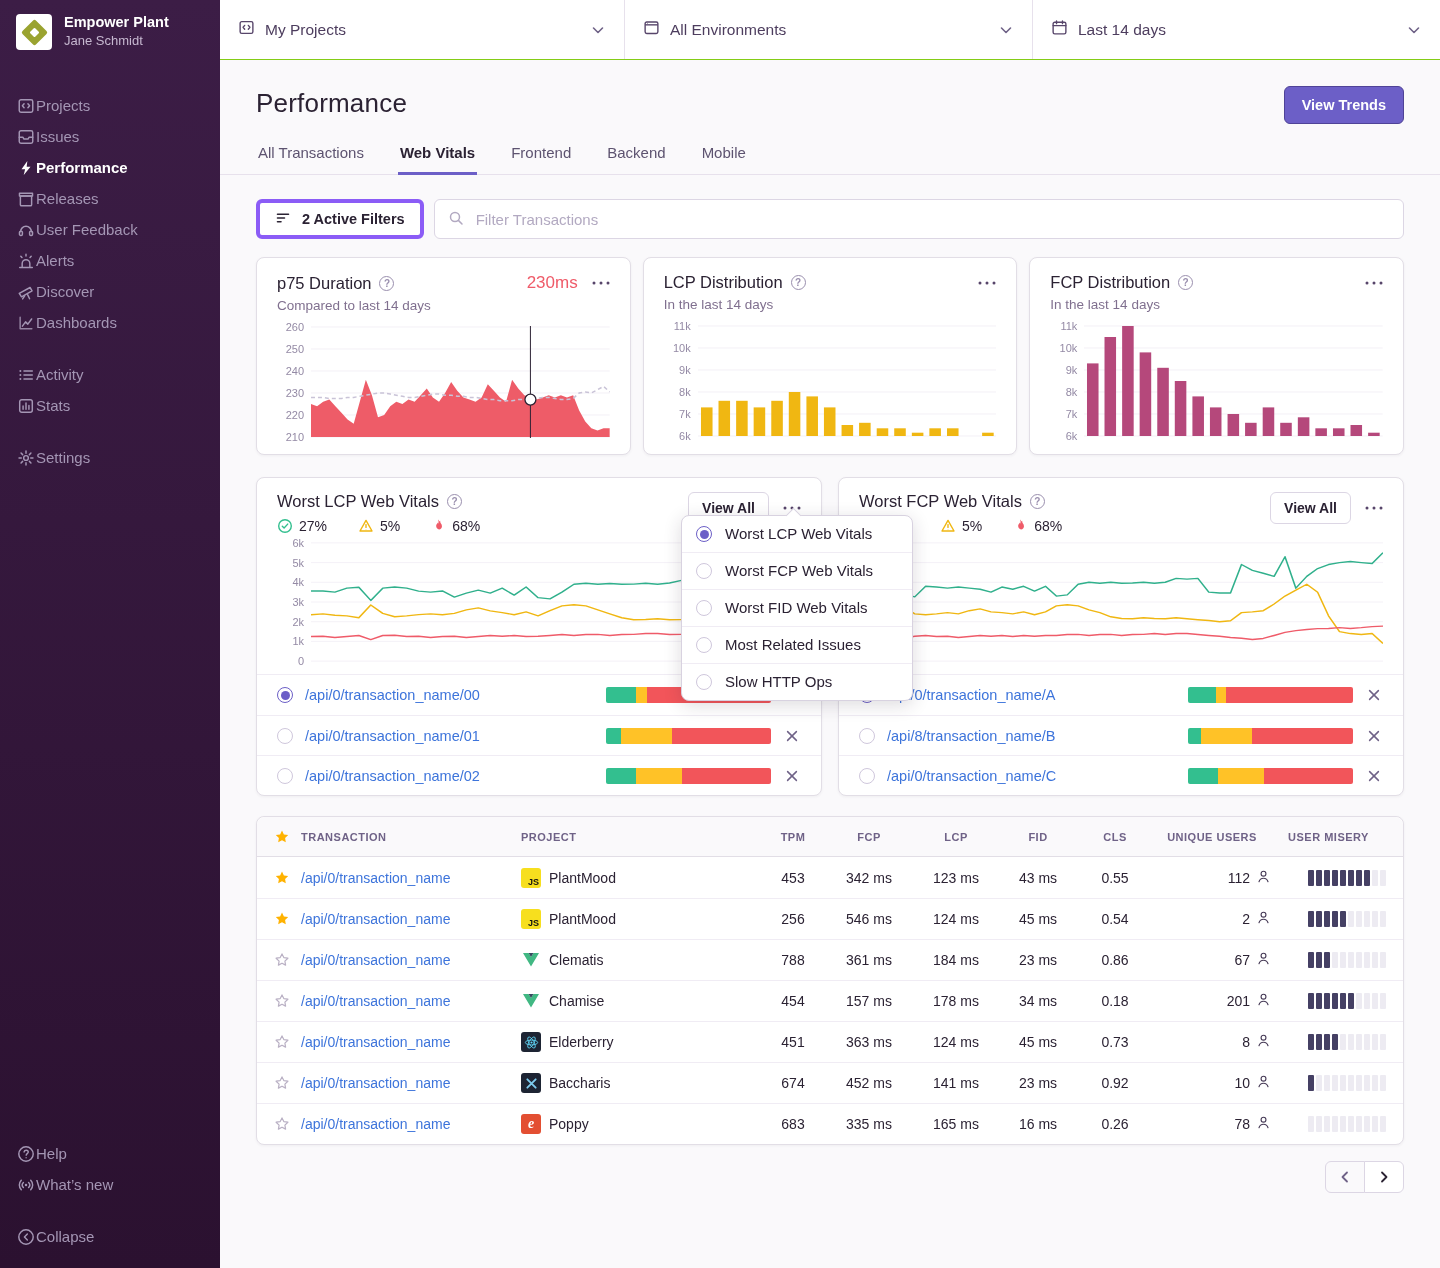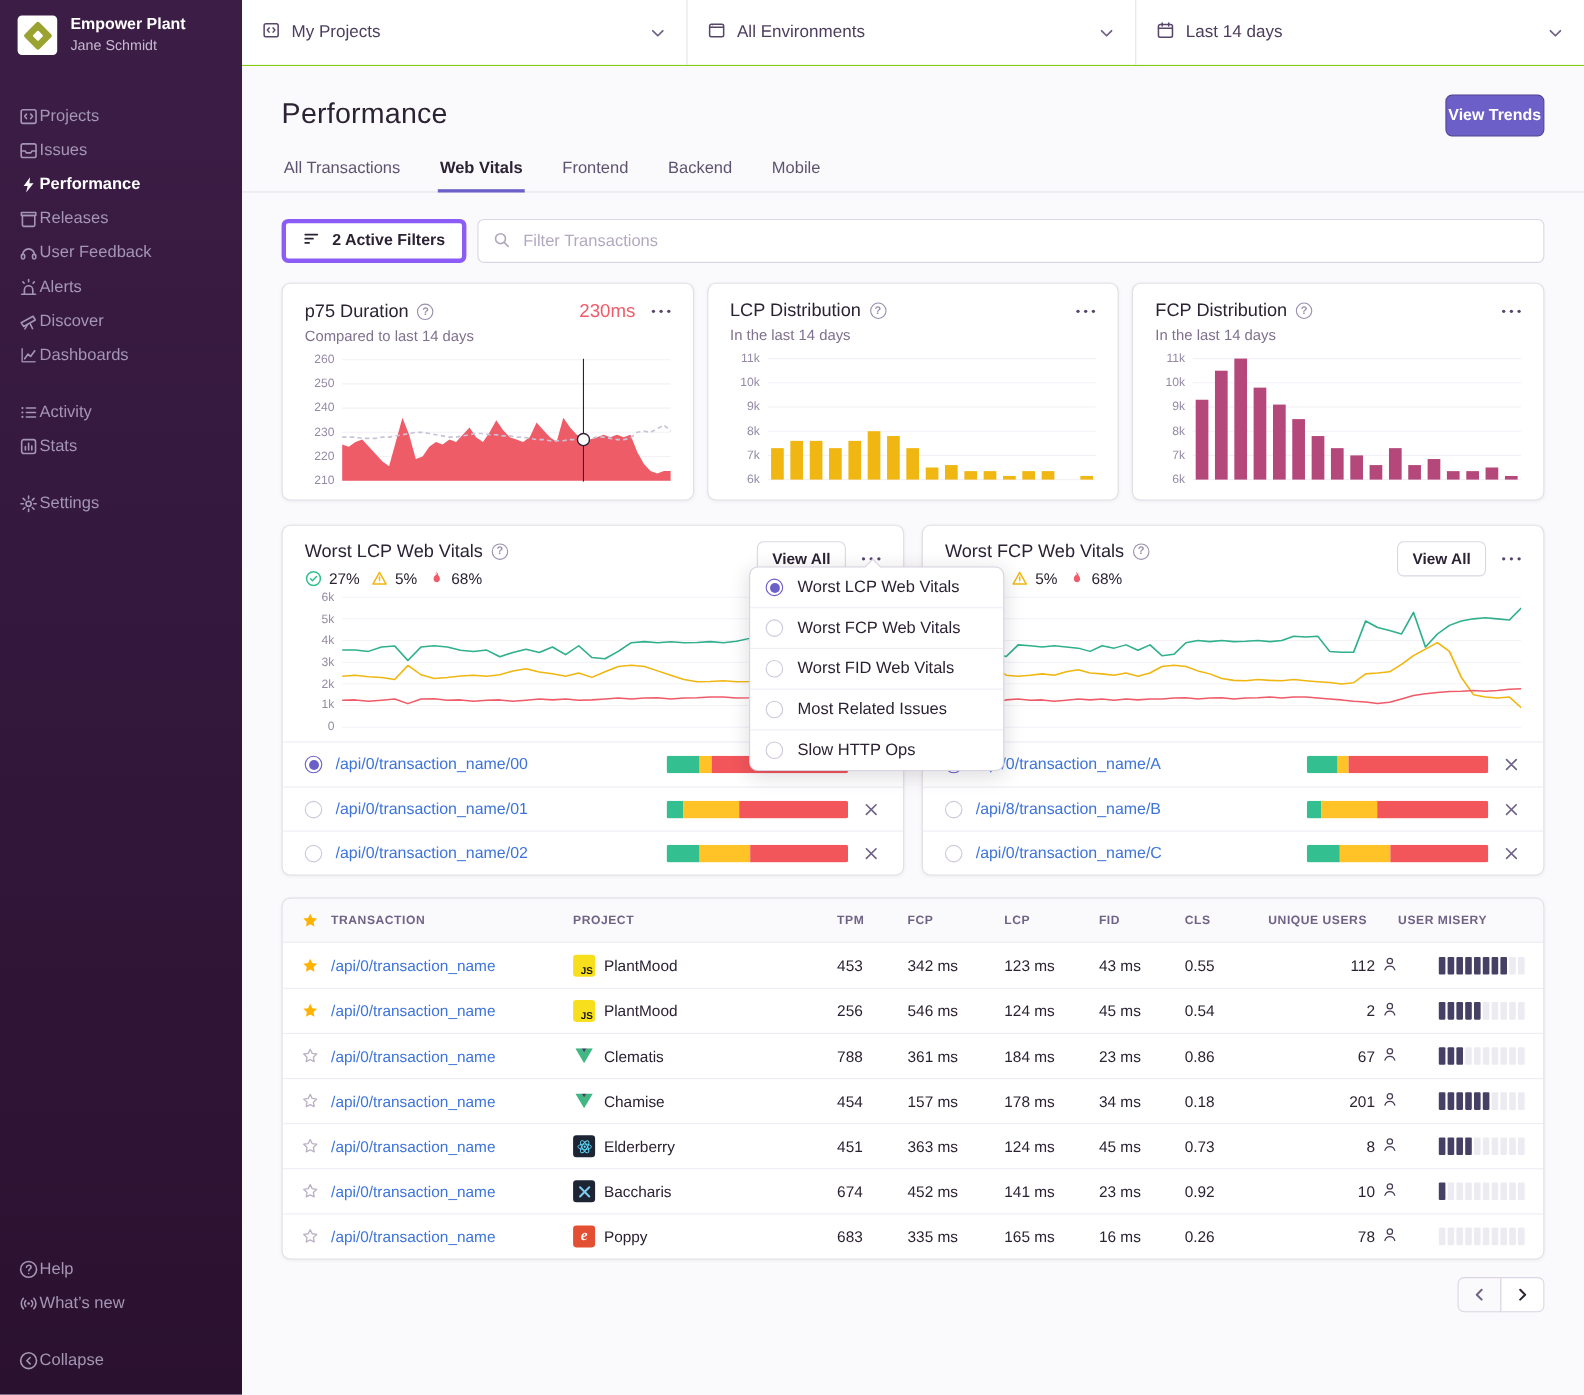--- a/index.html
+++ b/index.html
@@ -26,21 +26,21 @@
   .main{flex:1;display:flex;flex-direction:column;min-width:0}
   .topbar{height:60px;background:#fff;border-bottom:1px solid #84cc16;display:flex;flex-shrink:0}
   .selector{display:flex;align-items:center;gap:10px;padding:0 18px;border-right:1px solid #e7e1ec;color:#4d3d5e;font-size:15.5px;cursor:pointer}
   .selector:last-child{border-right:none}
   .sel-projects{width:405px}.sel-env{width:408px}.sel-date{flex:1}
   .chev{margin-left:auto;display:inline-flex}
 
   
   .page-head{display:flex;align-items:flex-start;justify-content:space-between;padding:26px 36px 0}
   h1{font-size:26px;font-weight:500;margin:2px 0 0;color:#2b2233;letter-spacing:.2px}
-  .btn-primary{background:#6c5fc7;color:#fff;border:1px solid #4f4397;border-radius:6px;font-weight:700;font-size:14.5px;padding:10px 2px;cursor:pointer;font-family:inherit}
+  .btn-primary{background:#6c5fc7;color:#fff;border:1px solid #4f4397;border-radius:6px;font-weight:700;font-size:14.5px;padding:10px 17px;cursor:pointer;font-family:inherit}
   .tabs{display:flex;gap:32px;padding:0 36px;margin-top:20px;border-bottom:1px solid #e7e1ec}
   .tab{padding:0 2px 11px;font-size:15px;color:#5d5370;border-bottom:3px solid transparent;margin-bottom:-1px;cursor:pointer}
   .tab.active{color:#2b2233;font-weight:600;border-color:#6c5fc7}
 
   
   .content{padding:24px 36px 0;position:relative}
   .filter-row{display:flex;gap:10px;margin-bottom:18px}
   .btn-filter{display:flex;align-items:center;gap:11px;background:#fff;border:4px solid #8b5cf6;border-radius:6px;padding:0 15px;height:40px;font-weight:700;font-size:14.5px;color:#2b2233;cursor:pointer;font-family:inherit}
   .search{flex:1;display:flex;align-items:center;gap:10px;background:#fff;border:1px solid #dcd6e4;border-radius:6px;height:40px;padding:0 13px}
   .search input{border:0;outline:0;flex:1;font-size:15px;color:#2b2233;font-family:inherit;background:transparent}
@@ -58,21 +58,21 @@
   .cc-sub{font-size:13.5px;color:#80708f;margin-top:5px}
   .chart{display:flex;margin-top:13px;gap:7px;height:112px}
   .yaxis{width:27px;display:flex;flex-direction:column;justify-content:space-between;align-items:flex-end;color:#948aa5;font-size:11px;padding:1px 0}
   .yaxis span{height:0;line-height:0;display:block}
   .plot{flex:1;position:relative}
   .plot svg{position:absolute;inset:0;width:100%;height:100%;display:block}
 
   
   .cards2{display:grid;grid-template-columns:1fr 1fr;gap:16px;margin-top:22px;position:relative}
   .vc-head{padding:14px 20px 0;display:flex;align-items:flex-start}
-  .badges{display:flex;gap:10px;margin-top:7px;font-size:14px;color:#2b2233}
+  .badges{display:flex;gap:31px;margin-top:7px;font-size:14px;color:#2b2233}
   .badge{display:flex;align-items:center;gap:6px}
   .vc-actions{margin-left:auto;display:flex;align-items:center}
   .btn-secondary{background:#fff;border:1px solid #dcd6e4;border-radius:6px;font-weight:700;font-size:14px;padding:7px 13px;color:#2b2233;cursor:pointer;font-family:inherit}
   .vchart{display:flex;gap:7px;height:138px;padding:6px 20px 12px;margin-top:2px}
   .vrows{border-top:1px solid #f0ecf4}
   .vrow{display:flex;align-items:center;gap:12px;height:40px;padding:0 20px}
   .vrow+.vrow{border-top:1px solid #f0ecf4}
   .vrow .link{color:#3d74db;font-size:14.5px;flex:1;white-space:nowrap;overflow:hidden;text-decoration:none;cursor:pointer}
   .stackbar{width:165px;height:16px;border-radius:2px;overflow:hidden;display:flex;flex-shrink:0}
   .xbtn{width:18px;display:inline-flex;justify-content:center;cursor:pointer}
@@ -88,21 +88,21 @@
 
   
   .table-card{margin-top:20px;overflow:hidden}
   .tgrid{display:grid;grid-template-columns:44px minmax(0,1fr) 240px 64px 88px 86px 78px 76px 118px 132px;align-items:center}
   .thead{height:40px;background:#faf9fb;border-bottom:1px solid #e2dee6;font-size:11px;font-weight:700;color:#6f6287;letter-spacing:.5px;border-radius:8px 8px 0 0}
   .trow{height:41px;font-size:14px}
   .trow+.trow{border-top:1px solid #f0ecf4}
   .c-star{padding-left:17px;display:flex}
   .c-txn a{color:#3d74db;text-decoration:none;cursor:pointer}
   .c-proj{display:flex;align-items:center;gap:8px}
-  .c-num{text-align:left}
+  .c-num{text-align:center}
   .c-users{display:flex;justify-content:flex-end;align-items:center;gap:6px}
   .c-misery{display:flex;justify-content:flex-end;gap:2px;padding-right:17px}
   .c-misery i{width:6px;height:16px;border-radius:1px;background:#edebf2;display:block}
   .c-misery i.on{background:#454064}
   .pi{width:20px;height:20px;border-radius:3px;display:inline-flex;align-items:center;justify-content:center;flex-shrink:0}
   .pi-js{background:#f7df1e;color:#111;font-weight:700;font-size:9px;align-items:flex-end;justify-content:flex-end;padding:0 2px 1px 0}
   .pi-dark{background:#1d2433}
   .pi-ember{background:#e34f32;color:#fff;font-style:italic;font-family:"Liberation Serif",serif;font-weight:700;font-size:14px}
 
   .pagination{display:flex;justify-content:flex-end;margin-top:16px}

